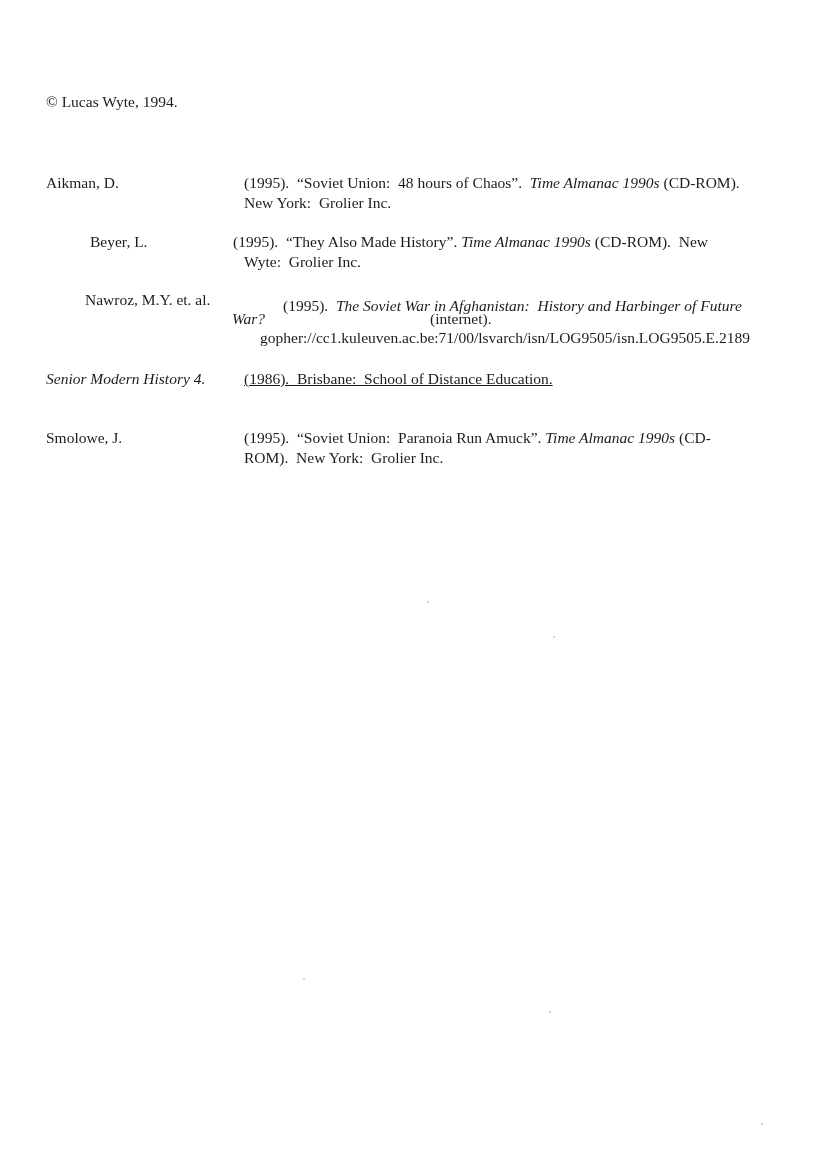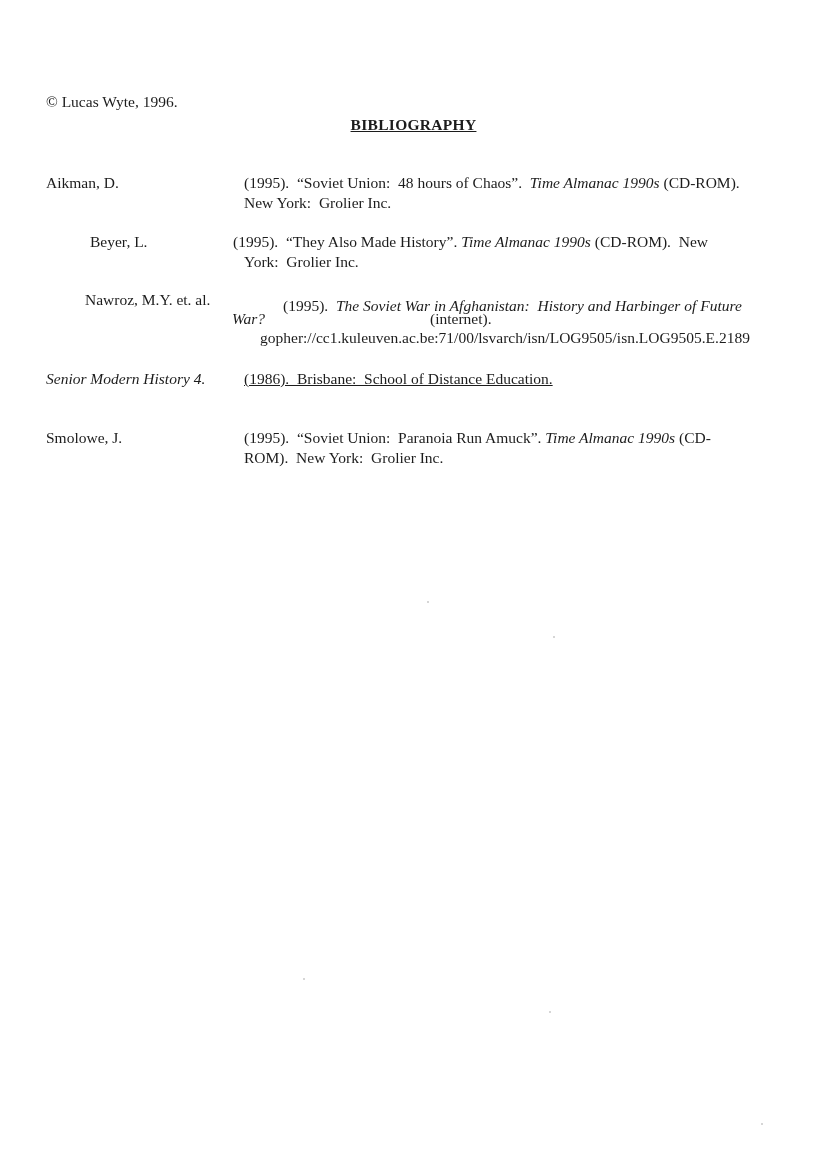--- a/index.html
+++ b/index.html
@@ -44,36 +44,33 @@
     height: 2px;
     border-radius: 50%;
     background: #c9c9c9;
   }
 </style>
 </head>
 <body>
 
 <div class="page">
 
-  <div class="line" style="left:46px; top:94px;">© Lucas Wyte, 1996.</div>
+  <div class="line" style="left:46px; top:94px;">© Lucas Wyte, 1994.</div>
 
-  <div class="heading-row">
-    <span class="heading">BIBLIOGRAPHY</span>
-  </div>
 
   <div>
     <div class="line" style="left:46px; top:175px;">Aikman, D.</div>
     <div class="line" style="left:244px; top:175px;"><span>(1995).  “Soviet Union:  48 hours of Chaos”.  </span><span class="it">Time Almanac 1990s</span><span> (CD-ROM).</span></div>
     <div class="line" style="left:244px; top:195px;">New York:  Grolier Inc.</div>
   </div>
 
   <div>
     <div class="line" style="left:46px; top:234px;margin-left:44px;">Beyer, L.</div>
     <div class="line" style="left:233px; top:234px;"><span>(1995).  “They Also Made History”. </span><span class="it">Time Almanac 1990s</span><span> (CD-ROM).  New</span></div>
-    <div class="line" style="left:244px; top:254px;">York:  Grolier Inc.</div>
+    <div class="line" style="left:244px; top:254px;">Wyte:  Grolier Inc.</div>
   </div>
 
   <div>
     <div class="line" style="left:85px; top:292px;">Nawroz, M.Y. et. al.</div>
     <div class="line" style="left:283px; top:292px;margin-top:6px;"><span>(1995).  </span><span class="it">The Soviet War in Afghanistan:  History and Harbinger of Future</span></div>
     <div class="line it" style="left:232px; top:311px;">War?</div>
     <div class="line" style="left:430px; top:311px;">(internet).</div>
     <div class="line" style="left:260px; top:330px;">gopher://cc1.kuleuven.ac.be:71/00/lsvarch/isn/LOG9505/isn.LOG9505.E.2189</div>
   </div>
 

